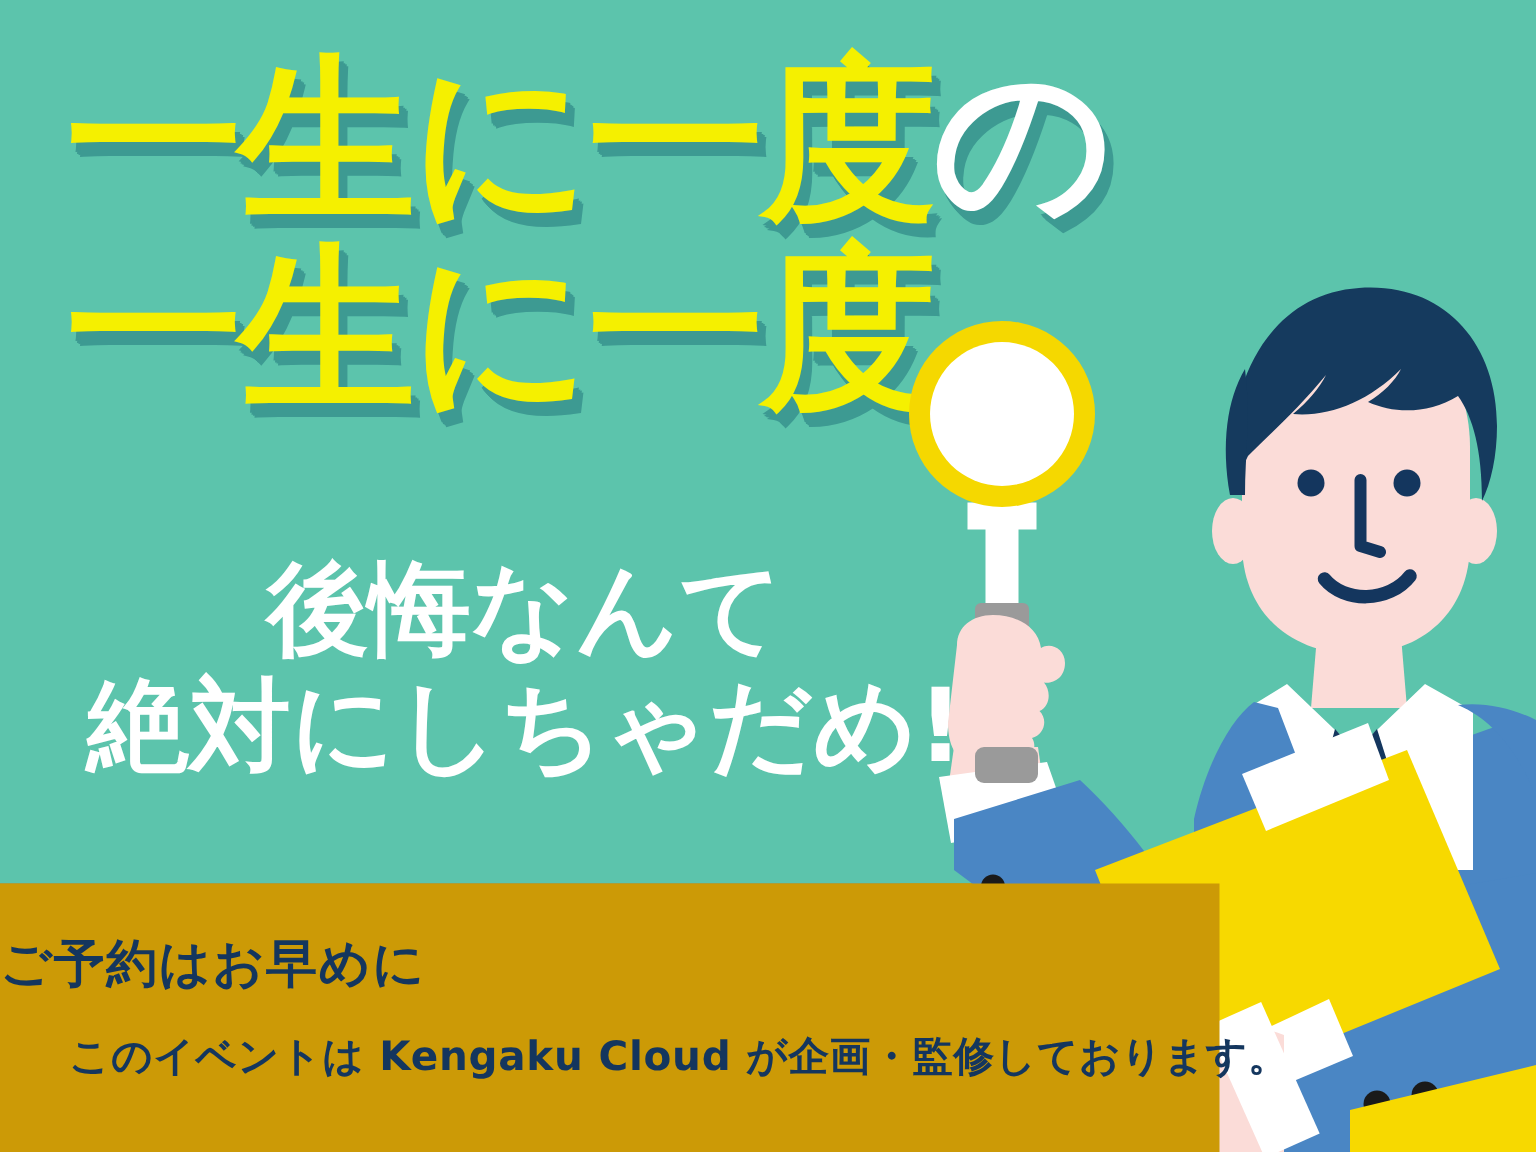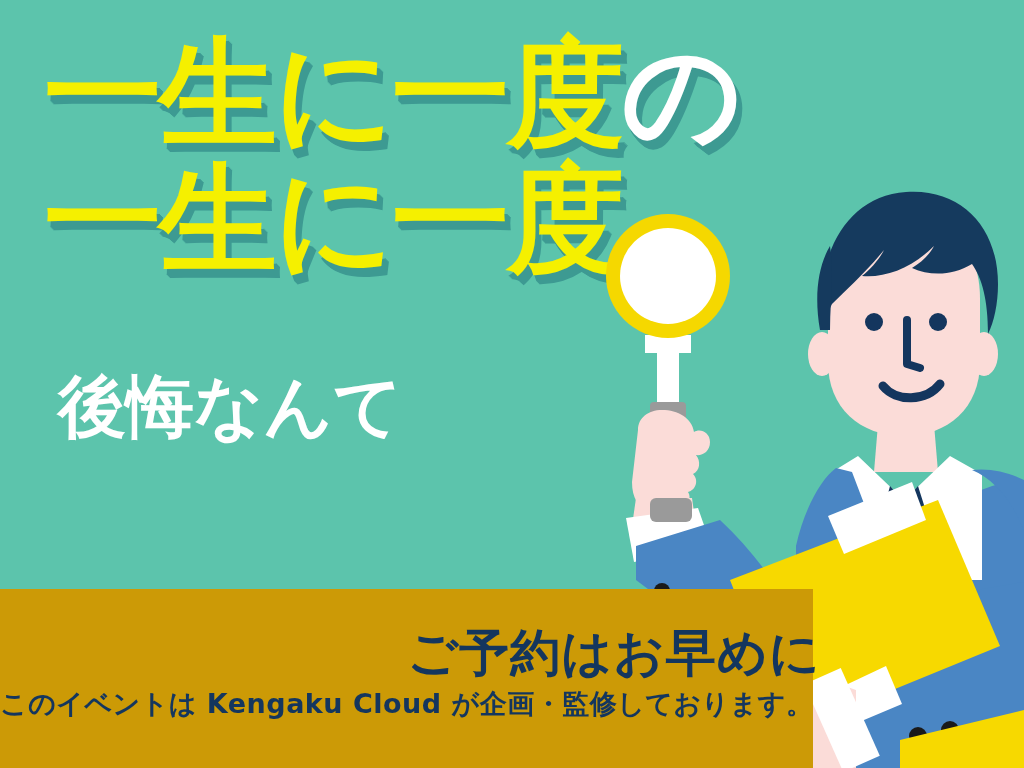--- a/index.html
+++ b/index.html
@@ -87,41 +87,41 @@
     color: #ffffff;
     text-align: center;
   }
 
   
   .foot-main {
     position: absolute;
     left: 0;
     top: 620px;
     width: 800px;
-    text-align: right;
+    text-align: left;
     z-index: 8;
-    font-size: 50px;
+    font-size: 34px;
     font-weight: 900;
     color: #14365e;
     letter-spacing: 1px;
     white-space: nowrap;
-    margin-left: 21px;
   }
   .foot-sub {
     position: absolute;
     left: 0;
     top: 686px;
     width: 800px;
     text-align: center;
     z-index: 8;
     font-size: 27px;
     font-weight: 900;
     color: #14365e;
     letter-spacing: 0.5px;
     white-space: nowrap;
+    padding-left: 46px;
   }
 
   
   .illo {
     position: absolute;
     left: 600px;
     top: 180px;
     width: 424px;
     height: 588px;
     z-index: 7;
@@ -136,20 +136,21 @@
   <div class="band-teal"></div>
   <div class="band-gold-foot"></div>
 
   <div class="headline">
     <span class="hl-line"><span>一生に一度</span><span class="hl-white">の</span></span>
     <span class="hl-line line2">一生に一度</span>
   </div>
 
   <div class="subhead">
     <span class="sh-line">後悔なんて</span>
+    <span class="sh-line">絶対にしちゃだめ!</span>
   </div>
 
   <div class="illo">
     <svg width="424" height="588" viewBox="0 0 424 588" xmlns="http://www.w3.org/2000/svg">
 
       <rect x="0" y="409" width="213" height="179" fill="#cc9a06"></rect>
 
       <path d="M 196 411
                C 196 460, 206 500, 206 588
                L 424 588

